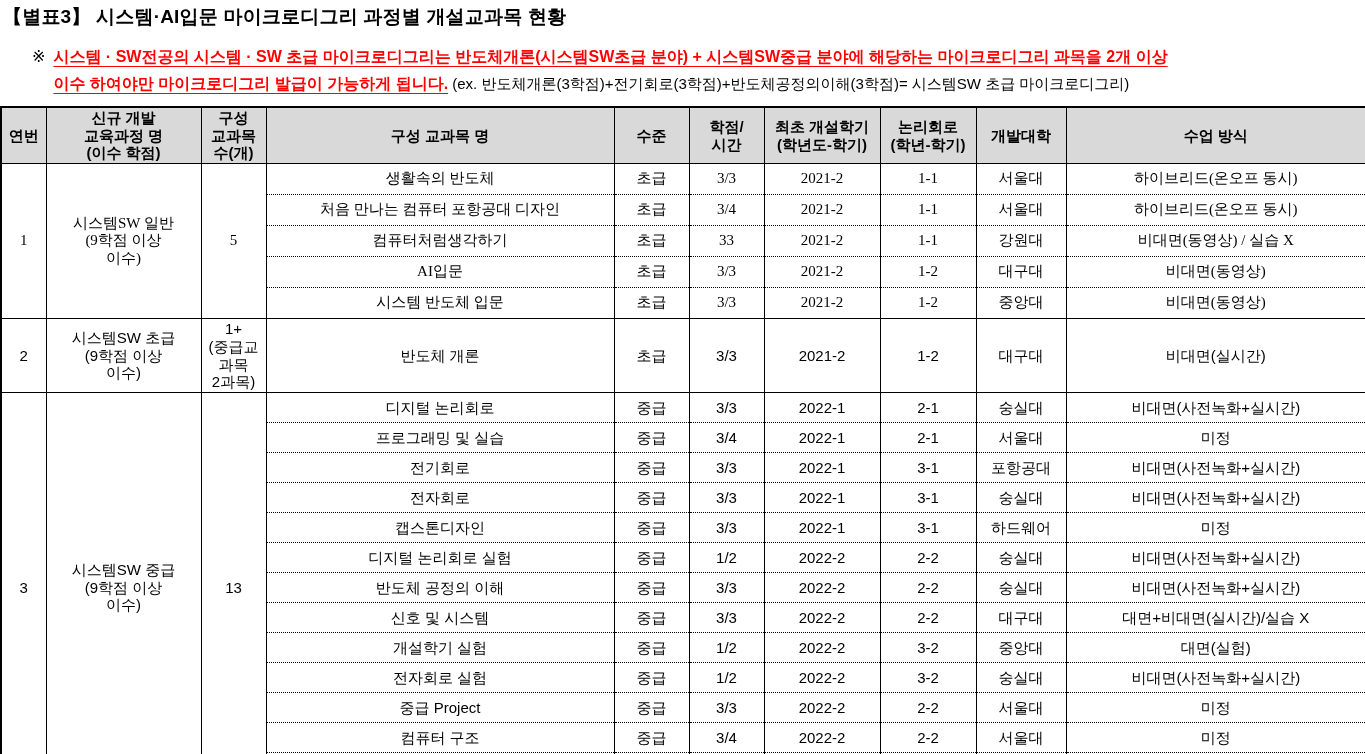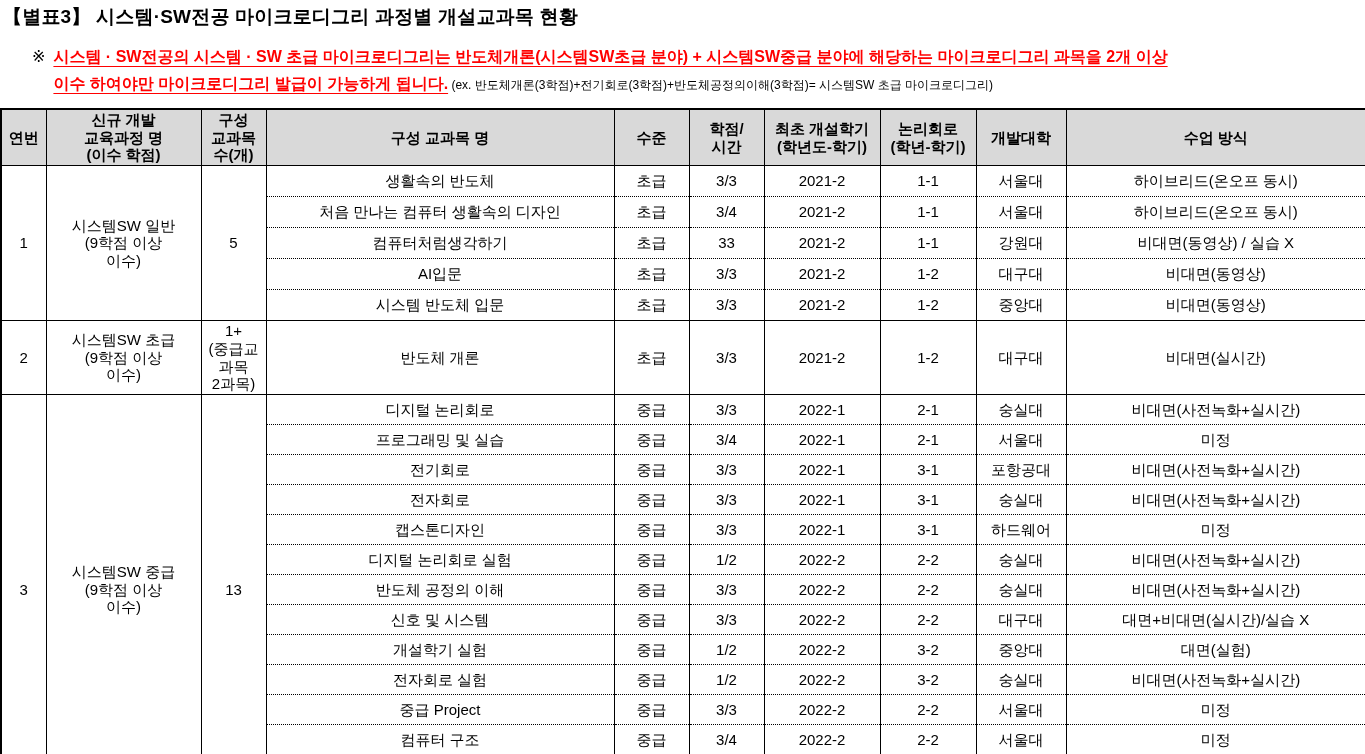--- a/index.html
+++ b/index.html
@@ -13,48 +13,48 @@
   }
   .note{
     display:flex;align-items:flex-start;margin:13px 0 0 32px;
     font-size:16px;line-height:27px;
   }
   .note .marker{font-weight:400;margin-right:8px;flex:0 0 auto;}
   .note .red{
     color:#ff0000;font-weight:700;
     text-decoration:underline;text-decoration-thickness:1px;text-underline-offset:4px;text-align:right;
   }
-  .note .plain{color:#000;font-weight:400;font-size:12px;text-decoration:none;}
+  .note .plain{color:#000;font-weight:400;font-size:15px;text-decoration:none;}
   table.course-table{
     width:1365px;margin-top:9px;border-collapse:collapse;table-layout:fixed;
     border:2px solid #000;
   }
   .c0{width:45px}.c1{width:155px}.c2{width:65px}.c3{width:348px}.c4{width:75px}
   .c5{width:75px}.c6{width:116px}.c7{width:96px}.c8{width:90px}.c9{width:300px}
   th,td{
     border-left:1px solid #000;border-right:1px solid #000;
     border-top:1px solid #000;border-bottom:0;
     text-align:center;vertical-align:middle;
     font-size:15px;line-height:1.18;padding:1px 2px;overflow:hidden;
   }
   thead th{
     background:#d9d9d9;font-weight:700;height:46px;white-space:pre-line;
   }
   td.cell-program,td.cell-count{white-space:pre-line;}
-  tr.rh1 td{height:28px;}
+  tr.rh1 td{height:28px;font-family:Liberation Serif, serif;}
   tr.rh2 td{height:71px;}
   tr.rh3 td{height:27px;}
   tr.inner td{border-top:1px dotted #000;}
 </style>
 </head>
 <body>
 
 <div>
 
-  <div class="page-title">【별표3】 시스템·SW전공 마이크로디그리 과정별 개설교과목 현황</div>
+  <div class="page-title">【별표3】 시스템·AI입문 마이크로디그리 과정별 개설교과목 현황</div>
 
   <div class="note">
     <span class="marker">※</span>
     <div>
       <div><span class="red">시스템 · SW전공의 시스템 · SW 초급 마이크로디그리는 반도체개론(시스템SW초급 분야) + 시스템SW중급 분야에 해당하는 마이크로디그리 과목을 2개 이상</span></div>
       <div><span class="red">이수 하여야만 마이크로디그리 발급이 가능하게 됩니다.</span><span class="plain"> (ex. 반도체개론(3학점)+전기회로(3학점)+반도체공정의이해(3학점)= 시스템SW 초급 마이크로디그리)</span></div>
     </div>
   </div>
 
   <table class="course-table">
@@ -100,21 +100,21 @@
           <td rowspan="5" class="cell-count">5</td>
           <td class="cell-name">생활속의 반도체</td>
           <td class="cell-level">초급</td>
           <td class="cell-credit">3/3</td>
           <td class="cell-first">2021-2</td>
           <td class="cell-sem">1-1</td>
           <td class="cell-univ">서울대</td>
           <td class="cell-method">하이브리드(온오프 동시)</td>
         </tr>
         <tr class="inner rh1">
-          <td class="cell-name">처음 만나는 컴퓨터 생활속의 디자인</td>
+          <td class="cell-name">처음 만나는 컴퓨터 포항공대 디자인</td>
           <td class="cell-level">초급</td>
           <td class="cell-credit">3/4</td>
           <td class="cell-first">2021-2</td>
           <td class="cell-sem">1-1</td>
           <td class="cell-univ">서울대</td>
           <td class="cell-method">하이브리드(온오프 동시)</td>
         </tr>
         <tr class="inner rh1">
           <td class="cell-name">컴퓨터처럼생각하기</td>
           <td class="cell-level">초급</td>

